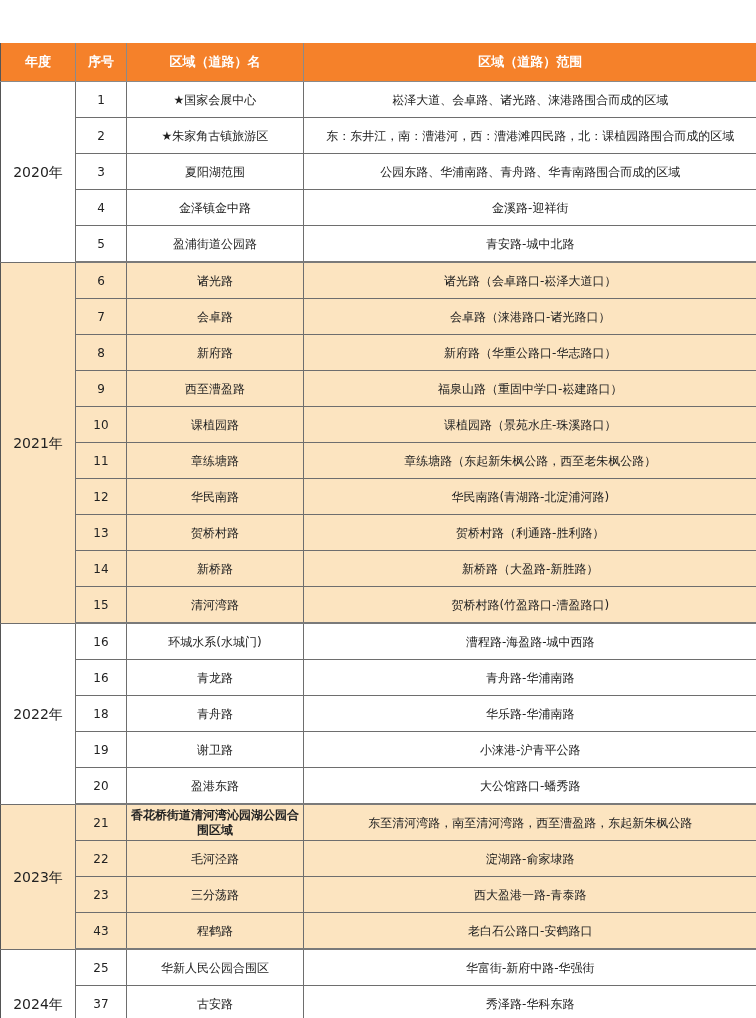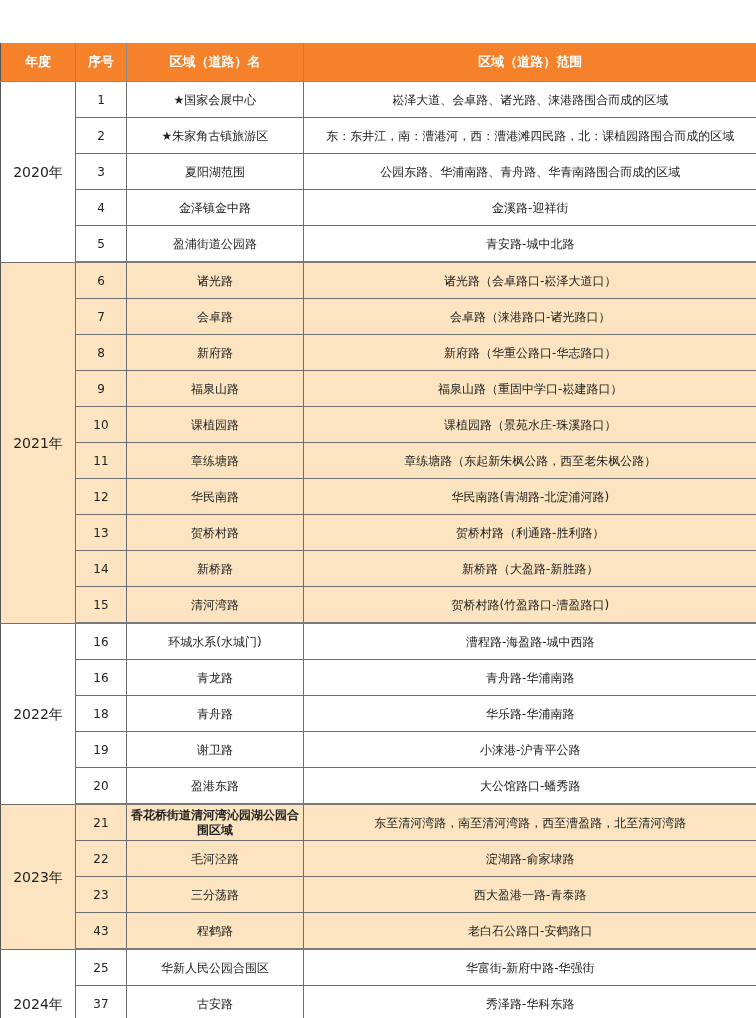--- a/index.html
+++ b/index.html
@@ -102,21 +102,21 @@
         <td>会卓路</td>
         <td>会卓路（涞港路口-诸光路口）</td>
       </tr>
       <tr class="hl">
         <td>8</td>
         <td>新府路</td>
         <td>新府路（华重公路口-华志路口）</td>
       </tr>
       <tr class="hl">
         <td>9</td>
-        <td>福泉山路</td>
+        <td>西至漕盈路</td>
         <td>福泉山路（重固中学口-崧建路口）</td>
       </tr>
       <tr class="hl">
         <td>10</td>
         <td>课植园路</td>
         <td>课植园路（景苑水庄-珠溪路口）</td>
       </tr>
       <tr class="hl">
         <td>11</td>
         <td>章练塘路</td>
@@ -165,21 +165,21 @@
       </tr>
       <tr class="plain group-end">
         <td>20</td>
         <td>盈港东路</td>
         <td>大公馆路口-蟠秀路</td>
       </tr>
       <tr class="hl">
         <td class="year" rowspan="4">2023年</td>
         <td>21</td>
         <td class="name-wrap">香花桥街道清河湾沁园湖公园合围区域</td>
-        <td>东至清河湾路，南至清河湾路，西至漕盈路，北至清河湾路</td>
+        <td>东至清河湾路，南至清河湾路，西至漕盈路，东起新朱枫公路</td>
       </tr>
       <tr class="hl">
         <td>22</td>
         <td>毛河泾路</td>
         <td>淀湖路-俞家埭路</td>
       </tr>
       <tr class="hl">
         <td>23</td>
         <td>三分荡路</td>
         <td>西大盈港一路-青泰路</td>

